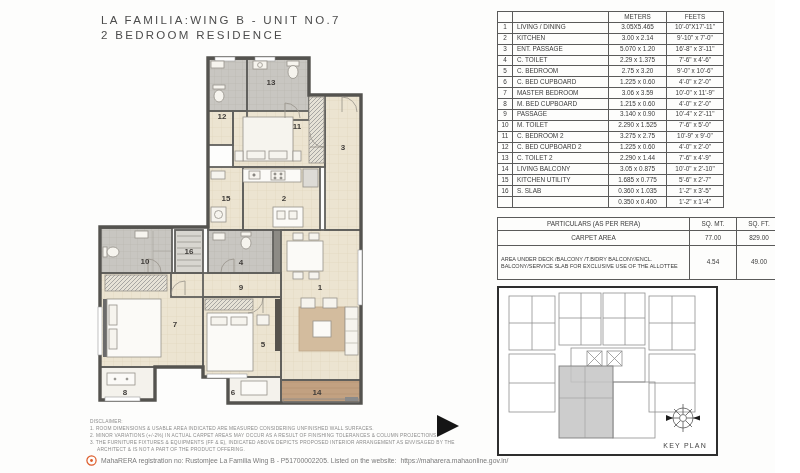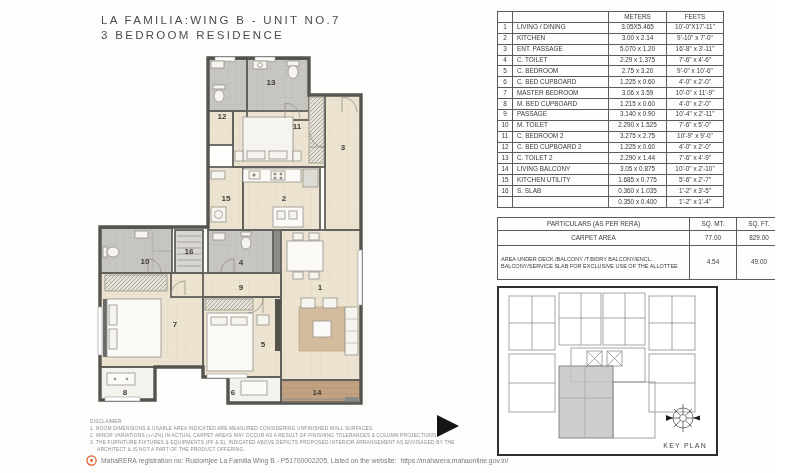--- a/index.html
+++ b/index.html
@@ -33,21 +33,21 @@
   .footer { position:absolute; left:86px; top:455px; display:flex;
             align-items:center; gap:4px; font-size:6.8px; color:#7a7a7a; }
 </style>
 </head>
 <body>
 
 <div class="page">
 
   <div class="title">
     <div>LA FAMILIA:WING B - UNIT NO.7</div>
-    <div>3 BEDROOM RESIDENCE</div>
+    <div>2 BEDROOM RESIDENCE</div>
   </div>
 
   <svg class="plan" width="300" height="360" viewBox="0 0 300 360" xmlns="http://www.w3.org/2000/svg">
     <defs>
       <pattern id="tile" width="9" height="9" patternUnits="userSpaceOnUse">
         <rect width="9" height="9" fill="#ece4d1"></rect>
         <path d="M0 0H9M0 0V9" stroke="#dcd1b8" stroke-width="0.6"></path>
       </pattern>
       <pattern id="tileG" width="7" height="7" patternUnits="userSpaceOnUse">
         <rect width="7" height="7" fill="#c8c6c1"></rect>

